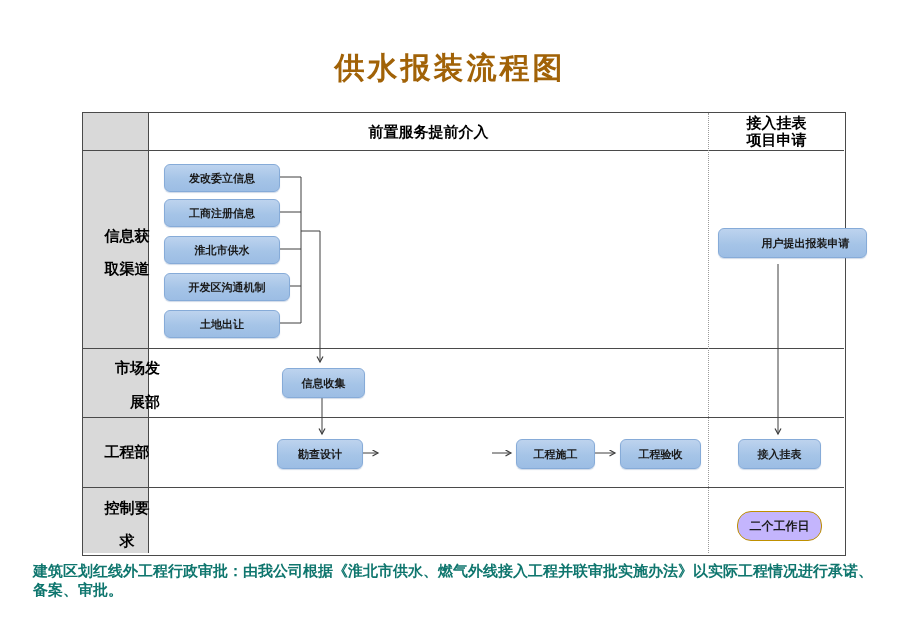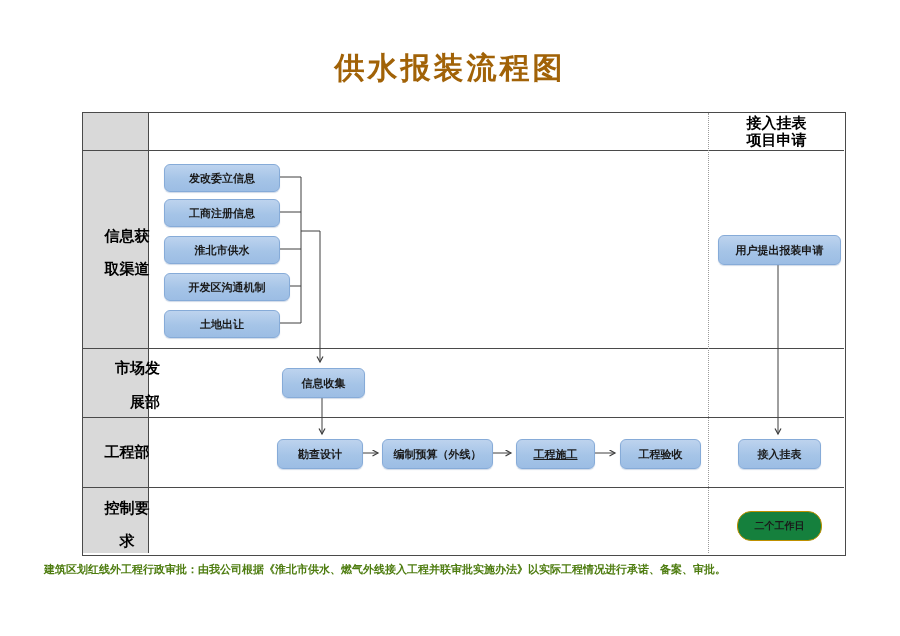--- a/index.html
+++ b/index.html
@@ -35,43 +35,44 @@
   .fbox{
     display:flex;align-items:center;justify-content:center;
     background:linear-gradient(180deg,#bdd3ee 0%,#a5c4e7 55%,#9cbde4 100%);
     border:1px solid #86abd8;border-radius:6px;
     font-size:11px;font-weight:bold;color:#1a1a1a;
     box-shadow:0 1px 1px rgba(120,150,190,.35);
     white-space:nowrap;
   }
   .obox{
     display:flex;align-items:center;justify-content:center;
-    background:#15803d;border:1px solid #bf9000;border-radius:14px;
-    font-size:10px;font-weight:bold;color:#1a1a1a;white-space:nowrap;
+    background:#c4b5fd;border:1px solid #bf9000;border-radius:14px;
+    font-size:12px;font-weight:bold;color:#1a1a1a;white-space:nowrap;
   }
   #svg-connectors{left:0;top:0;pointer-events:none;}
   #footnote{
-    left:44px;top:562px;width:850px;font-size:11px;font-weight:bold;color:#4d7c0f;
+    left:33px;top:562px;width:850px;font-size:15px;font-weight:bold;color:#0f766e;
   }
 </style>
 </head>
 <body>
 
 <div id="page">
 
   <div id="title" class="abs">供水报装流程图</div>
 
   <div id="table-frame" class="abs"></div>
   <div id="label-col" class="abs"></div>
   <div id="hline-header" class="abs hline"></div>
   <div id="hline-r1" class="abs hline"></div>
   <div id="hline-r2" class="abs hline"></div>
   <div id="hline-r3" class="abs hline"></div>
   <div id="dotted-divider" class="abs"></div>
 
+  <div id="hdr-mid" class="abs hdr">前置服务提前介入</div>
   <div id="hdr-right" class="abs hdr">
     <div>接入挂表</div>
     <div>项目申请</div>
   </div>
 
   <div id="lbl-r1" class="abs rowlabel">
     <div>信息获</div>
     <div>取渠道</div>
   </div>
   <div id="lbl-r2" class="abs rowlabel">
@@ -105,27 +106,26 @@
       <path d="M778,264 V434" marker-end="url(#arrow)"></path>
     </g>
   </svg>
 
   <div class="abs fbox" style="left:164px;top:164px;width:114px;height:26px;">发改委立信息</div>
   <div class="abs fbox" style="left:164px;top:199px;width:114px;height:26px;">工商注册信息</div>
   <div class="abs fbox" style="left:164px;top:236px;width:114px;height:26px;">淮北市供水</div>
   <div class="abs fbox" style="left:164px;top:273px;width:124px;height:26px;">开发区沟通机制</div>
   <div class="abs fbox" style="left:164px;top:310px;width:114px;height:26px;">土地出让</div>
 
-  <div class="abs fbox" style="left:718px;top:235px;width:121px;height:28px;">用户提出报装申请</div>
+  <div class="abs fbox" style="left:718px;top:228px;width:121px;height:28px;padding-left:26px;">用户提出报装申请</div>
 
   <div class="abs fbox" style="left:282px;top:368px;width:81px;height:28px;">信息收集</div>
 
   <div class="abs fbox" style="left:277px;top:439px;width:84px;height:28px;">勘查设计</div>
-  <div class="abs fbox" style="left:382px;top:439px;width:109px;height:28px;">编制预算（外线）</div>
-  <div class="abs fbox" style="left:516px;top:439px;width:77px;height:28px;text-decoration:underline;">工程施工</div>
+  <div class="abs fbox" style="left:516px;top:439px;width:77px;height:28px;">工程施工</div>
   <div class="abs fbox" style="left:620px;top:439px;width:79px;height:28px;">工程验收</div>
   <div class="abs fbox" style="left:738px;top:439px;width:81px;height:28px;">接入挂表</div>
 
   <div class="abs obox" style="left:737px;top:511px;width:83px;height:28px;">二个工作日</div>
 
   <div id="footnote" class="abs">建筑区划红线外工程行政审批：由我公司根据《淮北市供水、燃气外线接入工程并联审批实施办法》以实际工程情况进行承诺、备案、审批。</div>
 
 </div>
 
 </body></html>

